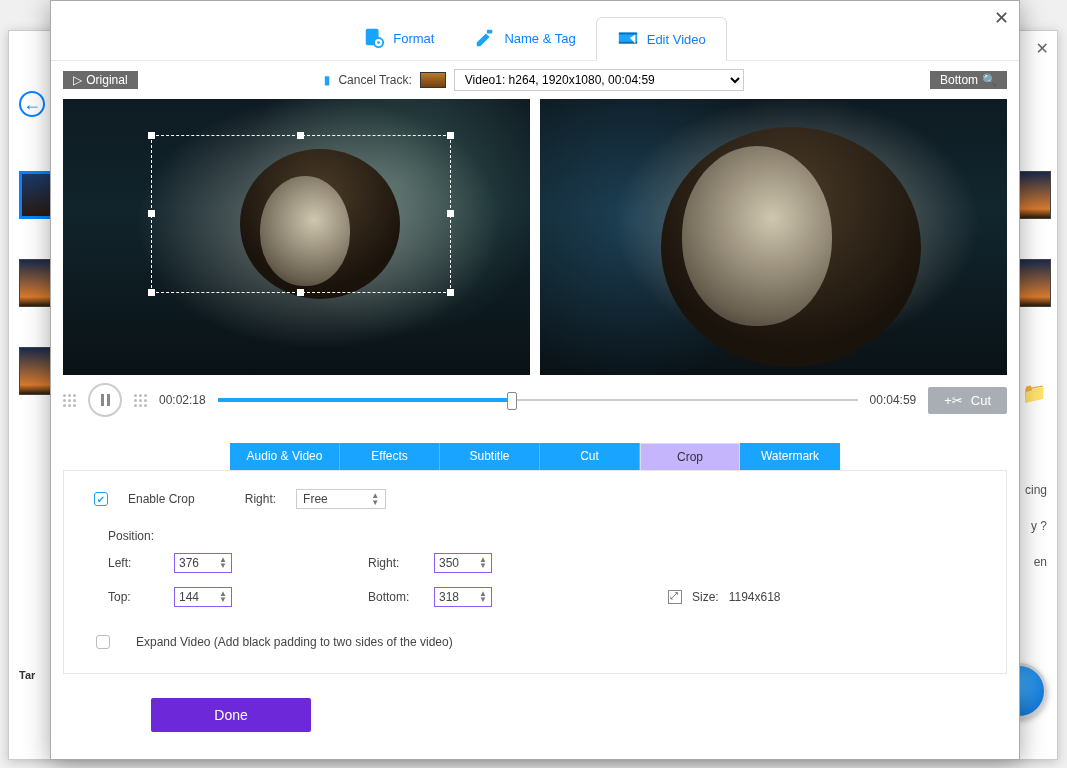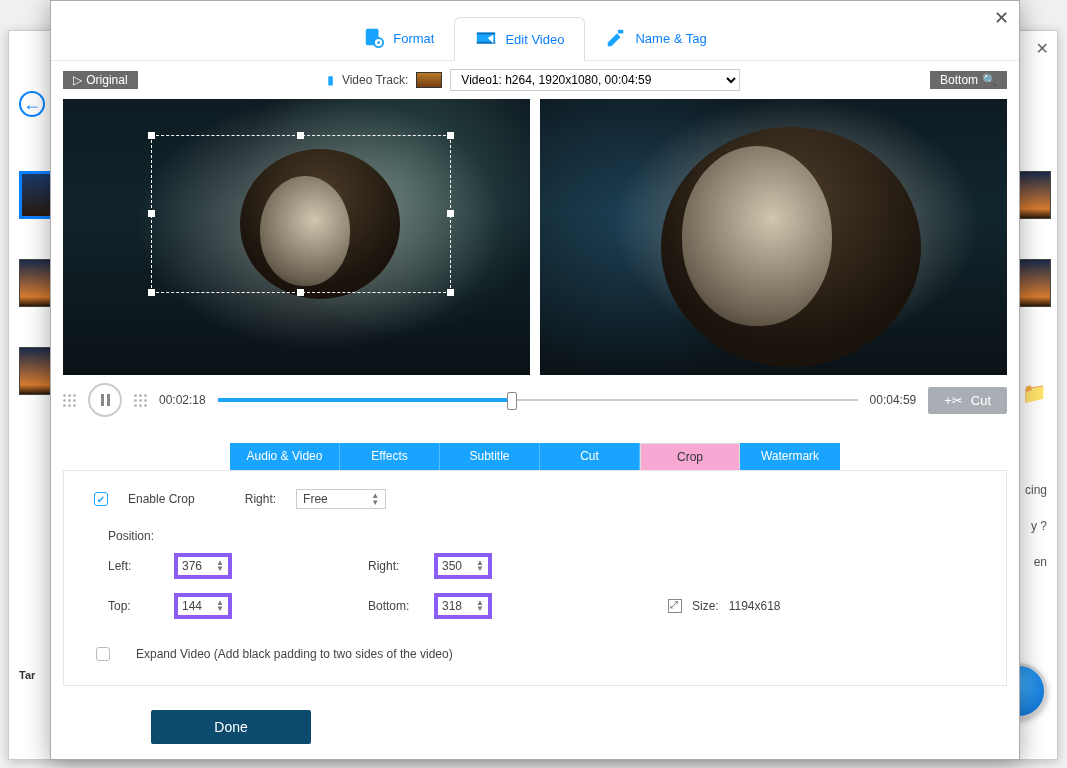--- a/index.html
+++ b/index.html
@@ -113,41 +113,41 @@
   display: flex; align-items: center; gap: 8px; background: #a8aeb4; color: #fff;
   padding: 6px 16px; border-radius: 2px; font-size: 13px; cursor: pointer;
 }
 
 .subtabs { display: flex; justify-content: center; margin: 22px 12px 0; }
 .st {
   width: 100px; text-align: center; padding: 6px 0; font-size: 12px; color: #fff; background: #19a5ff;
   border-right: 1px solid #55bcff; cursor: pointer;
 }
 .st:first-child { width: 110px; }
-.st.active { background: #f9a8d4; color: #333; border: 1px solid #ddd; border-bottom: none; }
+.st.active { background: #c4b5fd; color: #333; border: 1px solid #ddd; border-bottom: none; }
 
 .crop-panel { border: 1px solid #e6e6e6; margin: 0 12px; padding: 18px 30px 24px; font-size: 12px; color: #444; }
 .row1 { display: flex; align-items: center; gap: 20px; margin-bottom: 20px; }
 .chk { width: 14px; height: 14px; border: 1px solid #19a5ff; border-radius: 3px; display: inline-flex; align-items: center; justify-content: center; color: #19a5ff; font-size: 10px; }
 .chk.empty { border-color: #bbb; color: transparent; }
 .sel { border: 1px solid #ccc; padding: 2px 6px; min-width: 90px; display: inline-flex; justify-content: space-between; align-items: center; }
 .posgrid { display: grid; grid-template-columns: 260px 300px 1fr; row-gap: 14px; margin-left: 14px; }
 .pfield { display: flex; align-items: center; gap: 10px; }
 .pfield label { width: 56px; }
-.spin { border: 4px solid #8b5cf6; width: 58px; padding: 2px 4px; display: inline-flex; justify-content: space-between; align-items: center; }
+.spin { border: 1px solid #8b5cf6; width: 58px; padding: 2px 4px; display: inline-flex; justify-content: space-between; align-items: center; }
 .spin .ar { font-size: 8px; color: #777; line-height: 6px; }
 .sizecell { display: flex; align-items: center; gap: 10px; }
 .expand { display: flex; align-items: center; gap: 26px; margin: 28px 0 0 2px; }
 
 .dlg-footer { display: flex; justify-content: space-between; padding: 24px 100px 0; }
 .btn {
   width: 160px; text-align: center; padding: 9px 0; color: #fff; font-size: 14px; border-radius: 2px; cursor: pointer;
 }
 .btn.cancel { background: #8eb9d8; }
-.btn.done { background: #0c4a6e; }
+.btn.done { background: #6d28d9; }
 
 .thumb-film { width: 26px; height: 16px; background: linear-gradient(#b77b2a,#733d10); display: inline-block; border: 1px solid #333; }
 </style>
 </head>
 <body>
 
 <div class="background-window">
   <div class="bg-close">✕</div>
   <div class="bg-back">←</div>
   <div class="bg-thumbs">
@@ -172,46 +172,46 @@
 
   <div class="top-tabs">
     <div class="ttab">
       <svg class="ticon" viewBox="0 0 24 24">
           <rect x="3" y="2" width="14" height="18" rx="2" fill="#19a5ff"></rect>
           <circle cx="17" cy="17" r="5" fill="#fff" stroke="#19a5ff" stroke-width="2"></circle>
           <circle cx="17" cy="17" r="1.5" fill="#19a5ff"></circle>
         </svg>
       <span>Format</span>
     </div>
+    <div class="ttab">
+      <svg class="ticon" viewBox="0 0 24 24">
+          <path d="M3 17l10-10 4 4-10 10H3v-4z" fill="#19a5ff"></path>
+          <rect x="14" y="3" width="6" height="4" rx="1" fill="#19a5ff"></rect>
+        </svg>
+      <span>Name &amp; Tag</span>
+    </div>
     <div class="ttab active">
       <svg class="ticon" viewBox="0 0 24 24">
           <rect x="2" y="5" width="20" height="12" rx="1" fill="#19a5ff"></rect>
           <rect x="2" y="5" width="20" height="2" fill="#0d6fb8"></rect>
           <rect x="2" y="15" width="20" height="2" fill="#0d6fb8"></rect>
           <path d="M14 11l6-4v10z" fill="#fff"></path>
         </svg>
       <span>Edit Video</span>
     </div>
-    <div class="ttab">
-      <svg class="ticon" viewBox="0 0 24 24">
-          <path d="M3 17l10-10 4 4-10 10H3v-4z" fill="#19a5ff"></path>
-          <rect x="14" y="3" width="6" height="4" rx="1" fill="#19a5ff"></rect>
-        </svg>
-      <span>Name &amp; Tag</span>
-    </div>
   </div>
 
   <div class="track-row">
     <div class="badge">
       <span>▷</span>
       <span>Original</span>
     </div>
     <div class="track-mid">
       <span style="color:#19a5ff">▮</span>
-      <span>Video Track:</span>
+      <span>Cancel Track:</span>
       <span class="thumb-film"></span>
       <select>
         <option>Video1: h264, 1920x1080, 00:04:59</option>
       </select>
     </div>
     <div class="badge r">
       <span>Bottom</span>
       <span>🔍</span>
     </div>
   </div>

